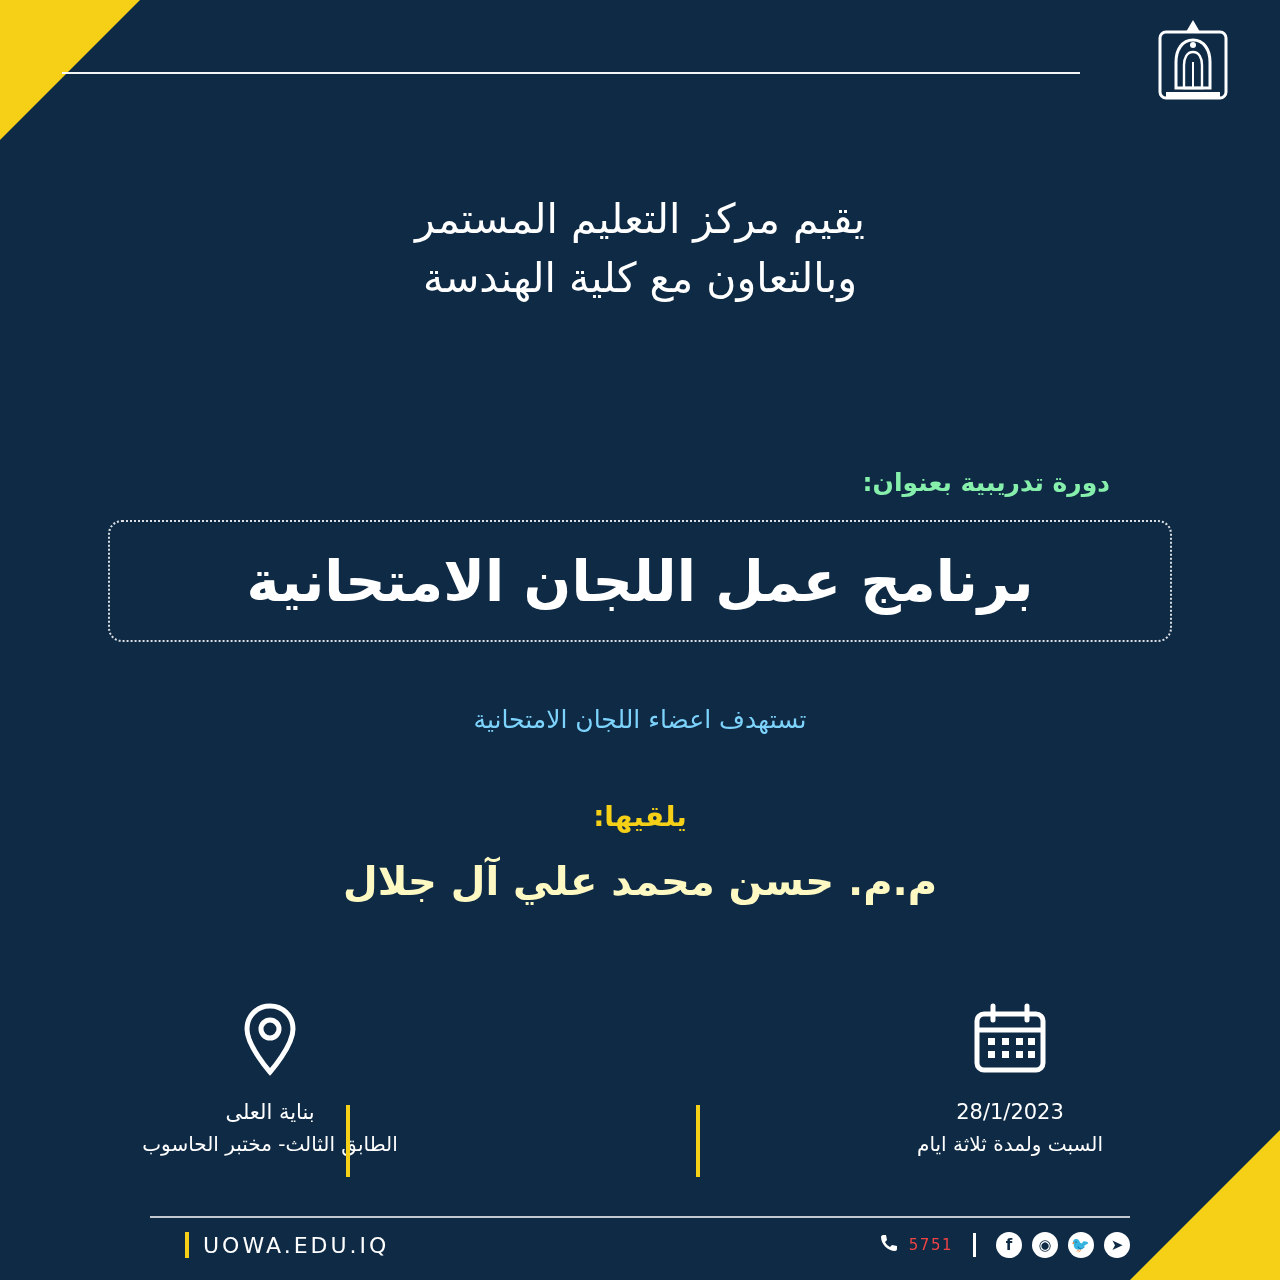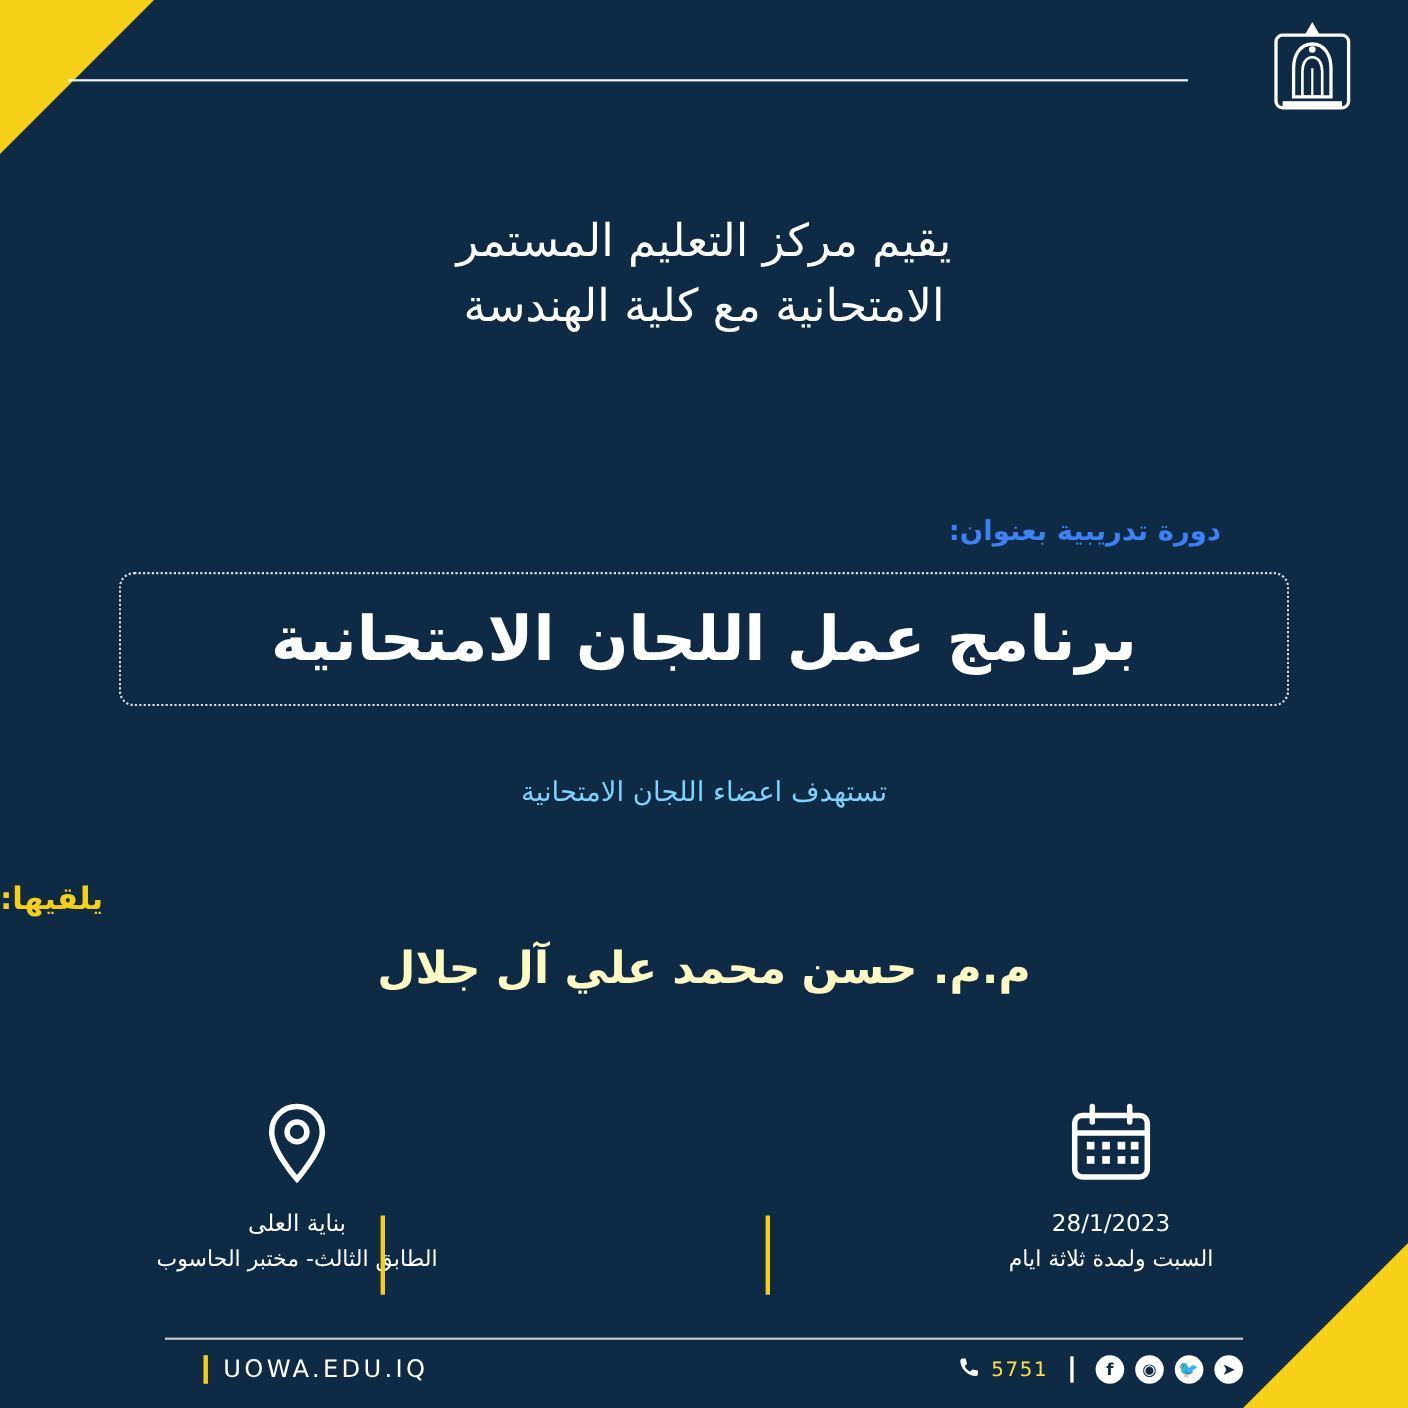--- a/index.html
+++ b/index.html
@@ -63,21 +63,21 @@
     color:#ffffff;
     padding:0 170px;
   }
   .headline span { display:block; }
 
   
   .course-label {
     position:absolute;
     top:468px; right:170px;
     font-size:25px;
-    color:#3b82f6;
+    color:#86efac;
     font-weight:700;
   }
 
   
   .title-box {
     position:absolute;
     top:520px; left:108px; right:108px;
     height:122px;
     border:2px dotted rgba(255,255,255,.85);
     border-radius:14px;
@@ -97,21 +97,21 @@
     top:705px; left:0; right:0;
     text-align:center;
     font-size:25px;
     color:#7dd3fc;
   }
 
   
   .presenter-label {
     position:absolute;
     top:800px; left:0; right:0;
-    text-align:left;
+    text-align:center;
     font-size:28px;
     font-weight:700;
     color:#f5d017;
   }
   .presenter-name {
     position:absolute;
     top:858px; left:0; right:0;
     text-align:center;
     font-size:40px;
     font-weight:700;
@@ -172,21 +172,21 @@
     flex-direction:row;
     align-items:center;
     justify-content:space-between;
   }
   .footer-right {
     display:flex; align-items:center; gap:14px;
     direction:ltr;
   }
   .phone {
     display:flex; align-items:center; gap:10px;
-    font-size:18px; letter-spacing:1.5px; color:#fde047;
+    font-size:15px; letter-spacing:1.5px; color:#ef4444;
   }
   .divider-v {
     width:3px; height:24px; background:#ffffff; margin:0 6px;
   }
   .socials { display:flex; align-items:center; gap:10px; }
   .social {
     width:26px; height:26px;
     border-radius:50%;
     background:#ffffff;
     color:#0e2a45;
@@ -217,21 +217,21 @@
       <path d="M39 22 C28 22 22 32 22 44 L22 70 L56 70 L56 44 C56 32 50 22 39 22 Z" fill="none" stroke="#ffffff" stroke-width="3"></path>
       <path d="M39 34 C33 34 30 40 30 47 L30 70 L48 70 L48 47 C48 40 45 34 39 34 Z" fill="none" stroke="#ffffff" stroke-width="2.4"></path>
       <line x1="39" y1="44" x2="39" y2="70" stroke="#ffffff" stroke-width="2"></line>
       <circle cx="39" cy="27" r="3" fill="#ffffff"></circle>
       <rect x="12" y="74" width="54" height="5" fill="#ffffff"></rect>
     </svg>
   </div>
 
   <div class="headline">
     <span>يقيم مركز التعليم المستمر</span>
-    <span>الامتحانية مع كلية الهندسة</span>
+    <span>وبالتعاون مع كلية الهندسة</span>
   </div>
 
   <div class="course-label">دورة تدريبية بعنوان:</div>
 
   <div class="title-box">
     <div class="title-text">برنامج عمل اللجان الامتحانية</div>
   </div>
 
   <div class="audience">تستهدف اعضاء اللجان الامتحانية</div>
 

